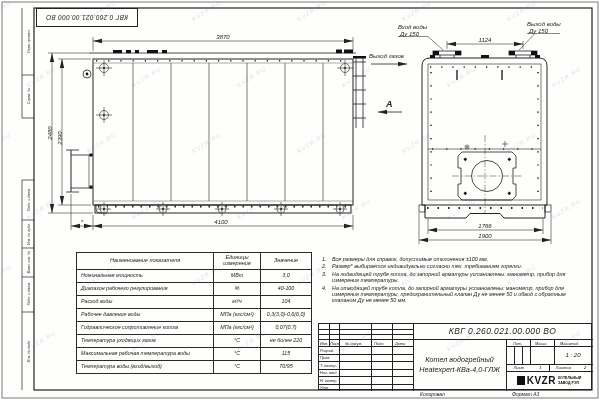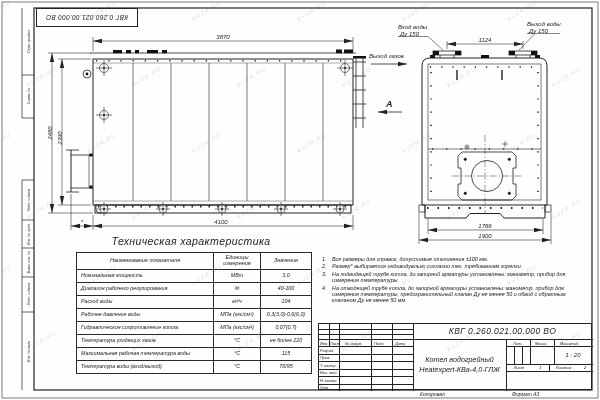--- a/index.html
+++ b/index.html
@@ -294,21 +294,20 @@
       <text x="398" y="28.5">Вход воды</text>
       <text x="400" y="35.5">Ду 150</text>
       <text x="527" y="25.5">Выход воды</text>
       <text x="529" y="32.5">Ду 150</text>
     </g>
   </g>
 </svg>
 
 <div id="stamp" class="abs">КВГ 0.260.021.00.000 ВО</div>
 
-<div id="tech-title" class="abs">Техническая характеристика</div>
 <div id="spec-table" class="abs">
   <table>
     <tbody>
           <tr>
       <th class="nm">Наименование показателя</th>
       <th class="un">Единицы измерения</th>
       <th class="vl">Значение</th>
     </tr>
     <tr>
             <td class="nm">Номинальная мощность</td>
@@ -421,20 +420,28 @@
   <span class="tbl" style="left:216px;top:16.5px;">Масса</span>
   <span class="tbl" style="left:241px;top:16.5px;">Масштаб</span>
   <div id="tb-scale">1 : 20</div>
   <div class="sheetcell" style="left:187px;width:43px;">
     <span>Лист</span>
     <span>1</span>
   </div>
   <div class="sheetcell" style="left:230px;width:44px;">
     <span>Листов</span>
     <span>2</span>
+  </div>
+  <div id="tb-logo">
+    <span id="logo-mark"></span>
+    <span id="logo-word">KVZR</span>
+    <span id="logo-co">
+      <span>КОТЕЛЬНЫЙ</span><br>
+      <span>ЗАВОД РЭП</span>
+    </span>
   </div>
 </div>
 
 <span id="footer-copy" class="abs">Копировал</span>
 <span id="footer-fmt" class="abs">Формат А3</span>
 
 <div id="wms">
       <span class="wm" style="left: -20px; top: 8px;">KVZR.RU</span>
       <span class="wm" style="left: 85px; top: 8px;">KVZR.RU</span>
       <span class="wm" style="left: 190px; top: 8px;">KVZR.RU</span>

